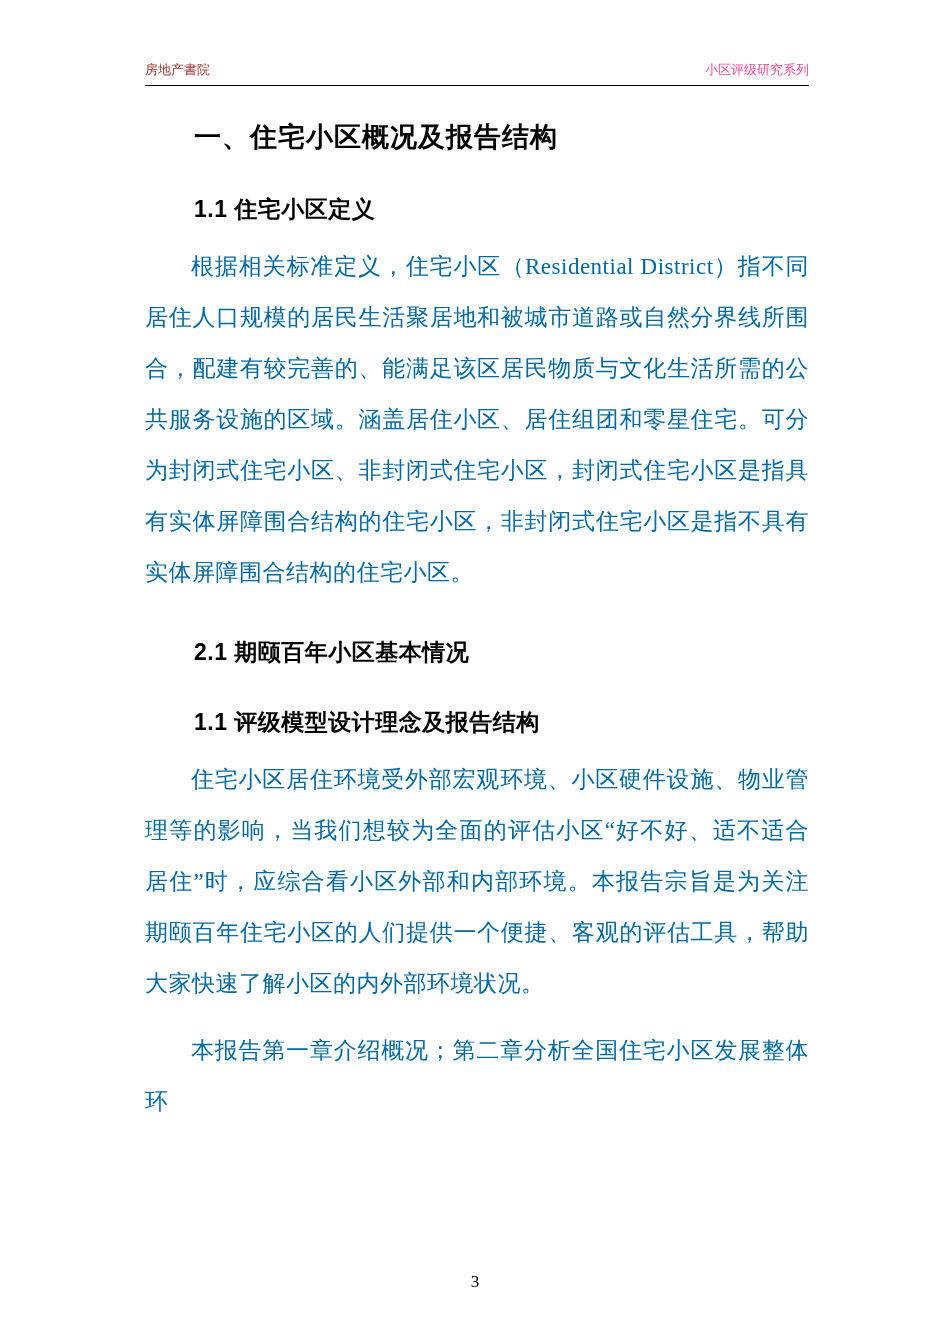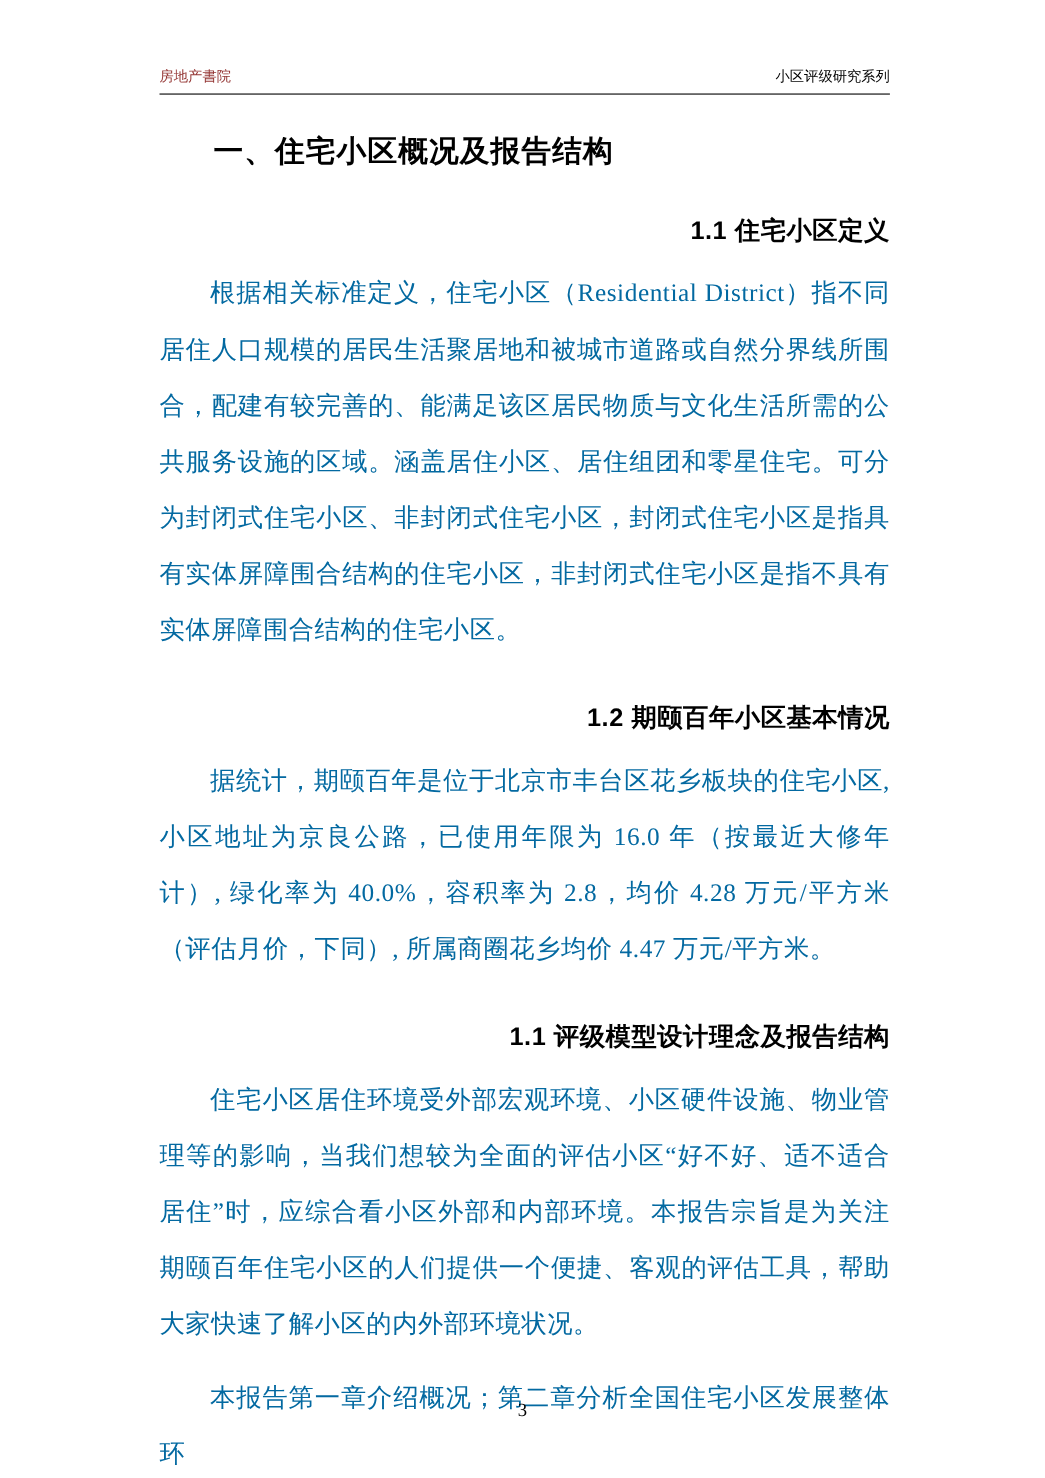--- a/index.html
+++ b/index.html
@@ -21,21 +21,21 @@
   .doc-header {
     display: flex;
     justify-content: space-between;
     align-items: flex-end;
     padding: 62px 141px 7px 145px;
     font-family: "Liberation Sans", "DejaVu Sans", sans-serif;
     font-size: 13px;
     line-height: 1.2;
   }
   .header-left { color: #943634; }
-  .header-right { color: #000000; }
+  .header-right { color: #ec4899; }
   .header-rule {
     border: none;
     border-top: 1.5px solid #000000;
     margin: 0 141px 0 145px;
     height: 0;
   }
   .doc-body { padding: 0 141px 0 145px; }
   h1.chapter-title {
     font-family: Liberation Serif, serif;
     font-size: 27px;
@@ -44,21 +44,20 @@
     letter-spacing: 1px;
     color: #000000;
   }
   h2.section-heading {
     font-family: "Liberation Sans", "DejaVu Sans", sans-serif;
     font-size: 23px;
     font-weight: 700;
     margin: 39px 0 0 49px;
     letter-spacing: 0.5px;
     color: #000000;
-    text-align: right;
   }
   p.body-paragraph {
     font-size: 23px;
     line-height: 51px;
     text-align: justify;
     text-justify: inter-ideograph;
     text-indent: 2em;
     letter-spacing: 0.5px;
     margin: 16px 0 0 0;
     color: #0369a1;
@@ -85,22 +84,21 @@
 
   <hr class="header-rule">
 
   <main class="doc-body">
 
     <h1 class="chapter-title">一、住宅小区概况及报告结构</h1>
 
     <h2 class="section-heading">1.1 住宅小区定义</h2>
     <p class="body-paragraph">根据相关标准定义，住宅小区（Residential District）指不同居住人口规模的居民生活聚居地和被城市道路或自然分界线所围合，配建有较完善的、能满足该区居民物质与文化生活所需的公共服务设施的区域。涵盖居住小区、居住组团和零星住宅。可分为封闭式住宅小区、非封闭式住宅小区，封闭式住宅小区是指具有实体屏障围合结构的住宅小区，非封闭式住宅小区是指不具有实体屏障围合结构的住宅小区。</p>
 
-    <h2 class="section-heading">1.2 期颐百年小区基本情况</h2>
-    <p class="body-paragraph">据统计，期颐百年是位于北京市丰台区花乡板块的住宅小区, 小区地址为京良公路，已使用年限为 16.0 年（按最近大修年计）, 绿化率为 40.0%，容积率为 2.8，均价 4.28 万元/平方米（评估月价，下同）, 所属商圈花乡均价 4.47 万元/平方米。</p>
+    <h2 class="section-heading">2.1 期颐百年小区基本情况</h2>
 
     <h2 class="section-heading">1.1 评级模型设计理念及报告结构</h2>
     <p class="body-paragraph">住宅小区居住环境受外部宏观环境、小区硬件设施、物业管理等的影响，当我们想较为全面的评估小区“好不好、适不适合居住”时，应综合看小区外部和内部环境。本报告宗旨是为关注期颐百年住宅小区的人们提供一个便捷、客观的评估工具，帮助大家快速了解小区的内外部环境状况。</p>
     <p class="body-paragraph">本报告第一章介绍概况；第二章分析全国住宅小区发展整体环</p>
 
   </main>
 
   <footer class="doc-footer">
     <span>3</span>
   </footer>

